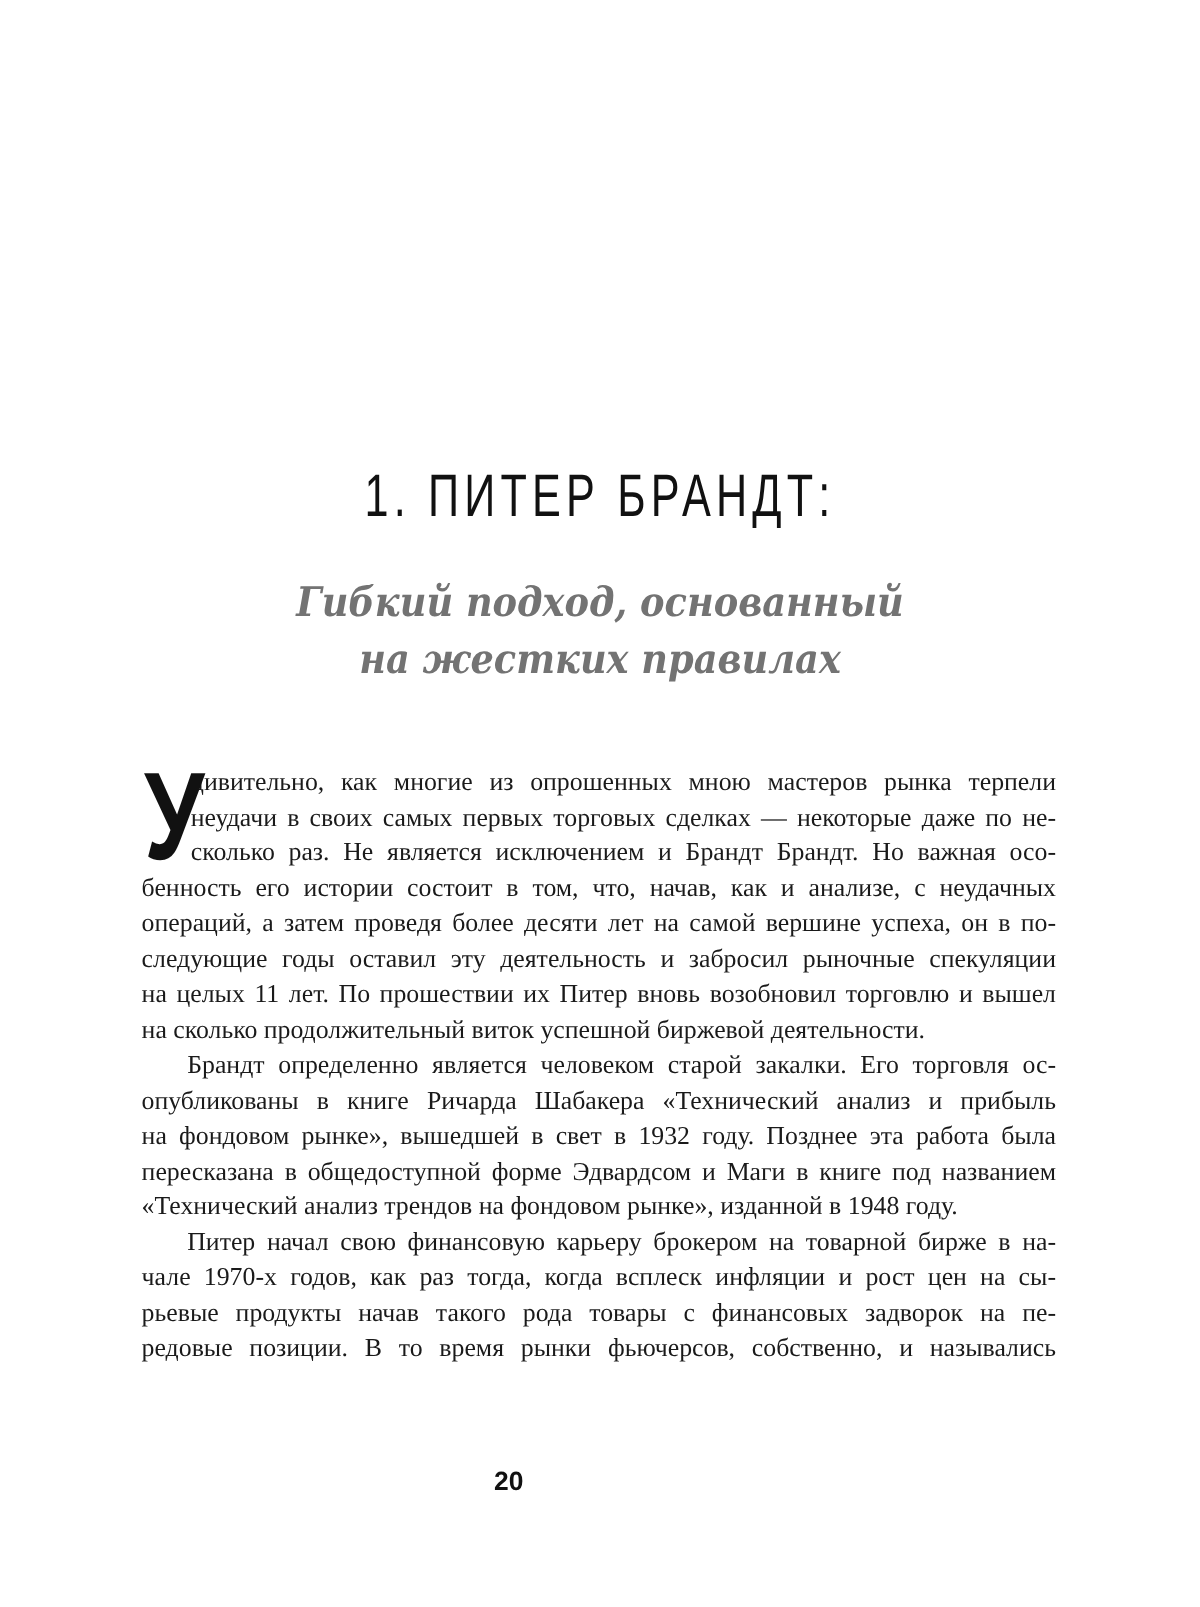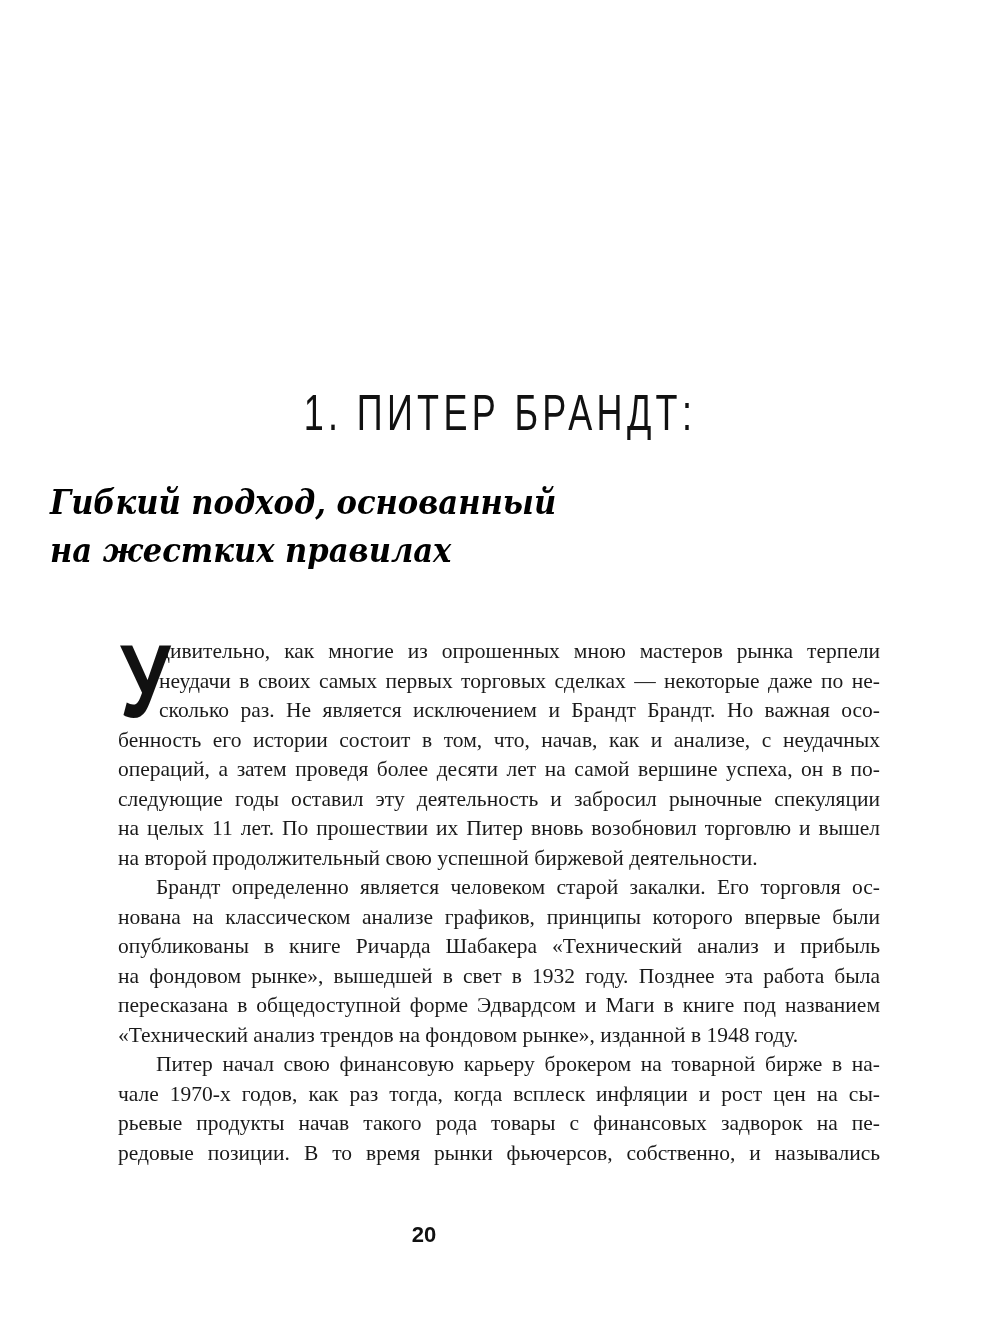--- a/index.html
+++ b/index.html
@@ -27,27 +27,27 @@
       line-height: 1;
       transform: scaleX(0.72);
       transform-origin: 50% 50%;
       color: #111;
     }
     .subtitle {
       position: absolute;
       top: 478px;
       left: 0;
       width: 1000px;
-      text-align: left;
+      text-align: center;
       font-family: "DejaVu Serif", "Liberation Serif", serif;
       font-style: italic;
       font-weight: bold;
       font-size: 34px;
       line-height: 48px;
-      color: #000000;
+      color: #737373;
     }
     .subtitle .line {
       display: block;
       transform: scaleX(0.9);
       transform-origin: 50% 50%;
     }
     .body-text {
       position: absolute;
       top: 637px;
       left: 118px;
@@ -119,26 +119,25 @@
 
   <div class="para dropcap-wrap">
     <span class="dropcap">У</span>
     <span class="ln dc">дивительно, как многие из опрошенных мною мастеров рынка терпели</span>
     <span class="ln dc">неудачи в своих самых первых торговых сделках — некоторые даже по не-</span>
     <span class="ln dc">сколько раз. Не является исключением и Брандт Брандт. Но важная осо-</span>
     <span class="ln">бенность его истории состоит в том, что, начав, как и анализе, с неудачных</span>
     <span class="ln">операций, а затем проведя более десяти лет на самой вершине успеха, он в по-</span>
     <span class="ln">следующие годы оставил эту деятельность и забросил рыночные спекуляции</span>
     <span class="ln">на целых 11 лет. По прошествии их Питер вновь возобновил торговлю и вышел</span>
-    <span class="ln last">на второй продолжительный свою успешной биржевой деятельности.</span>
+    <span class="ln last">на сколько продолжительный виток успешной биржевой деятельности.</span>
   </div>
 
   <div class="para indent">
     <span class="ln first">Брандт определенно является человеком старой закалки. Его торговля ос-</span>
-    <span class="ln">нована на классическом анализе графиков, принципы которого впервые были</span>
     <span class="ln">опубликованы в книге Ричарда Шабакера «Технический анализ и прибыль</span>
     <span class="ln">на фондовом рынке», вышедшей в свет в 1932 году. Позднее эта работа была</span>
     <span class="ln">пересказана в общедоступной форме Эдвардсом и Маги в книге под названием</span>
     <span class="ln last">«Технический анализ трендов на фондовом рынке», изданной в 1948 году.</span>
   </div>
 
   <div class="para indent">
     <span class="ln first">Питер начал свою финансовую карьеру брокером на товарной бирже в на-</span>
     <span class="ln">чале 1970-х годов, как раз тогда, когда всплеск инфляции и рост цен на сы-</span>
     <span class="ln">рьевые продукты начав такого рода товары с финансовых задворок на пе-</span>

